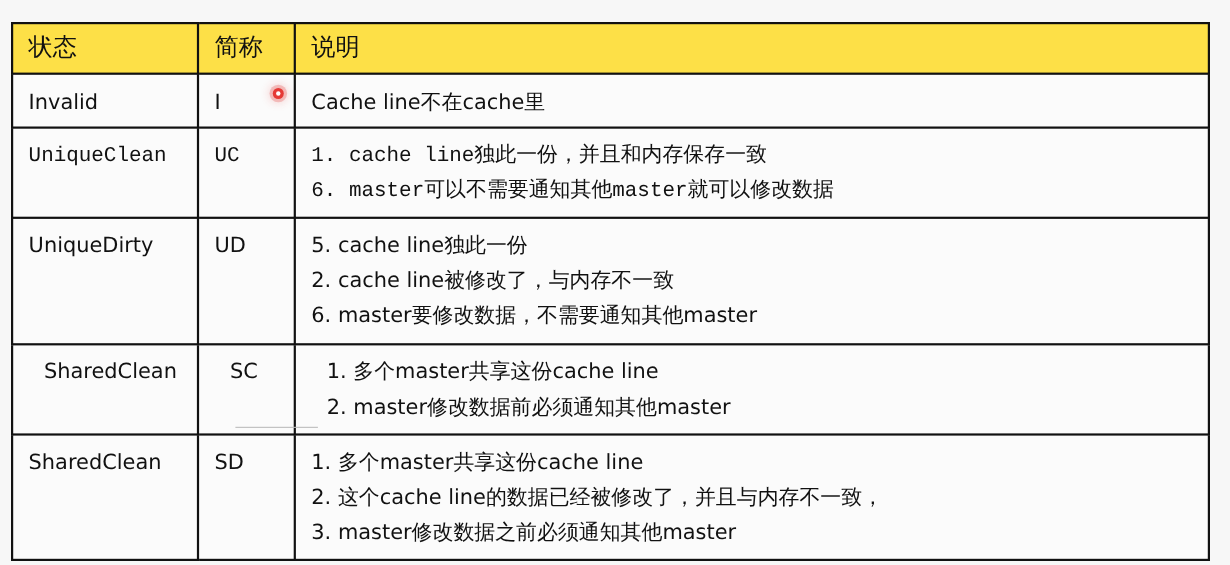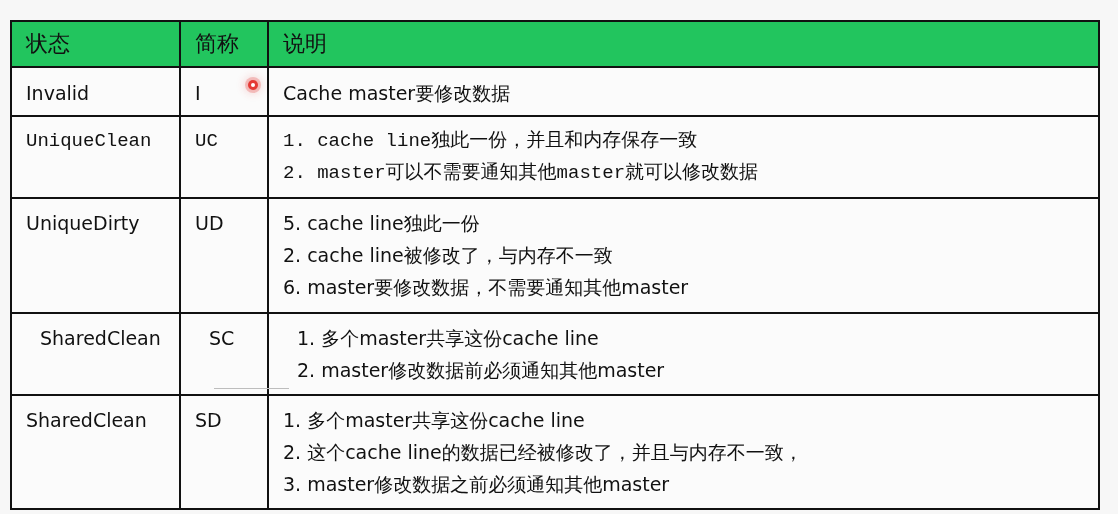--- a/index.html
+++ b/index.html
@@ -25,21 +25,21 @@
       background: #fbfbfb;
     }
     .state-table th, .state-table td {
       border: 2px solid #111;
       vertical-align: top;
       text-align: left;
       padding: 0 0 0 14px;
       font-weight: normal;
     }
     .state-table th {
-      background: #22c55e;
+      background: #fde047;
       font-size: 22px;
       height: 44px;
       line-height: 44px;
       padding-top: 0;
     }
     .state-table td {
       font-size: 19px;
       line-height: 32px;
       padding-top: 8px;
       padding-bottom: 6px;
@@ -93,29 +93,29 @@
       <th>状态</th>
       <th>简称</th>
       <th>说明</th>
     </tr>
   </thead>
   <tbody>
     <tr class="row-invalid">
       <td>Invalid</td>
       <td>I</td>
       <td>
-        <span class="desc-line">Cache master要修改数据</span>
+        <span class="desc-line">Cache line不在cache里</span>
       </td>
     </tr>
     <tr class="row-uc">
       <td>UniqueClean</td>
       <td>UC</td>
       <td>
         <span class="desc-line">1. cache line独此一份，并且和内存保存一致</span>
-        <span class="desc-line">2. master可以不需要通知其他master就可以修改数据</span>
+        <span class="desc-line">6. master可以不需要通知其他master就可以修改数据</span>
       </td>
     </tr>
     <tr class="row-ud">
       <td>UniqueDirty</td>
       <td>UD</td>
       <td>
         <span class="desc-line">5. cache line独此一份</span>
         <span class="desc-line">2. cache line被修改了，与内存不一致</span>
         <span class="desc-line">6. master要修改数据，不需要通知其他master</span>
       </td>

